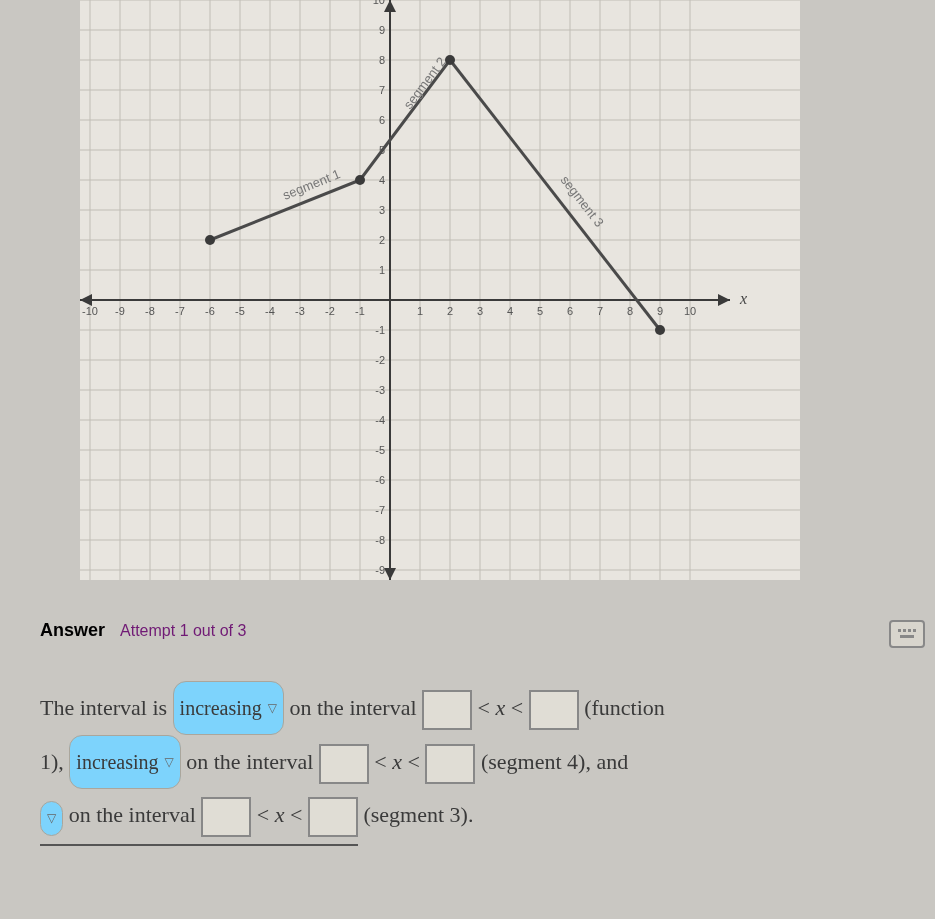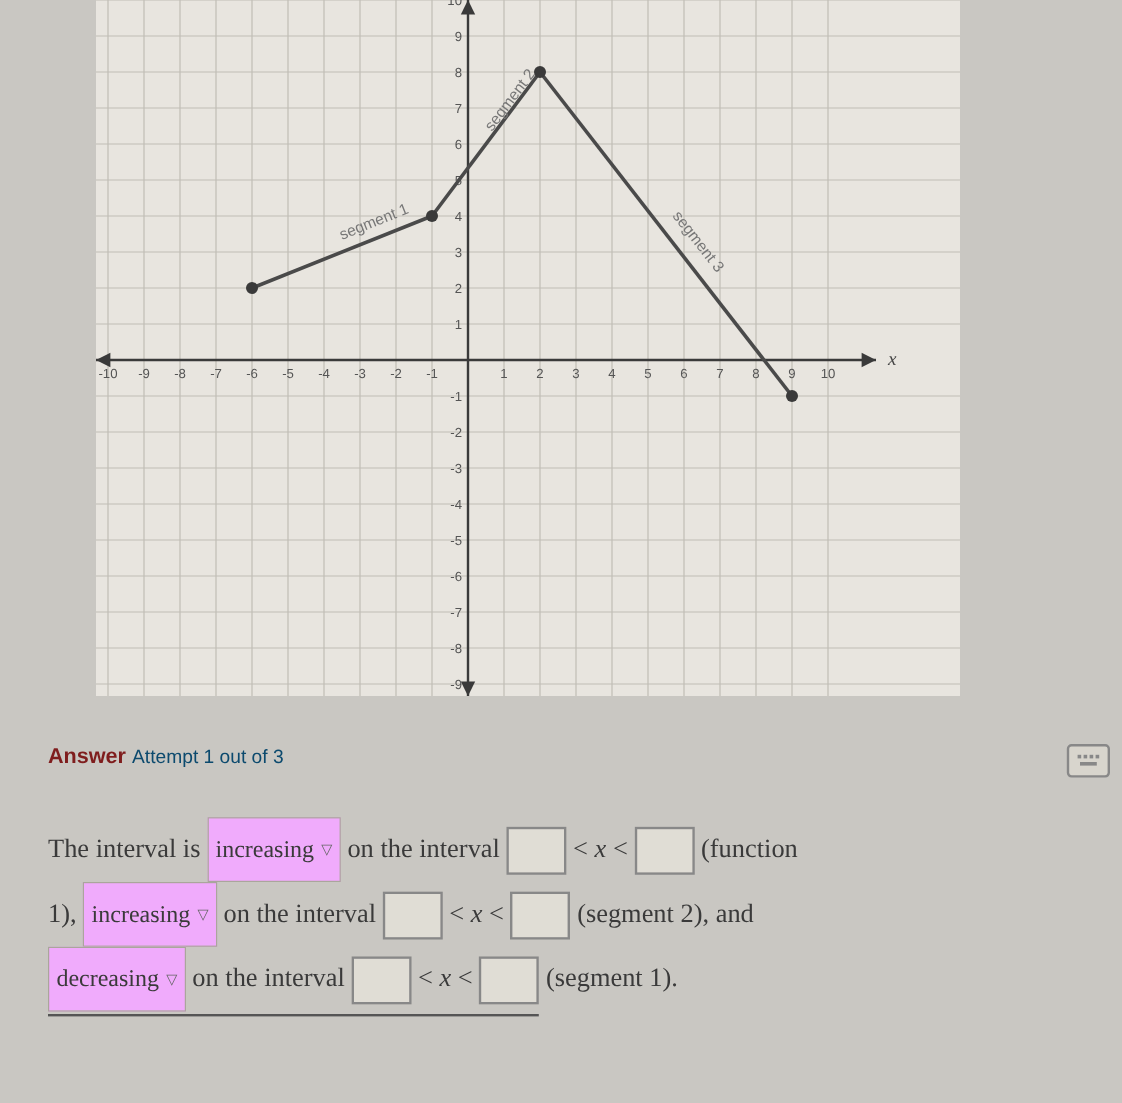--- a/index.html
+++ b/index.html
@@ -41,34 +41,34 @@
     position: absolute;
     top: 620px;
     left: 40px;
     right: 40px;
   }
   .answer-header {
     font-family: Arial, sans-serif;
     font-size: 18px;
     margin-bottom: 40px;
   }
-  .answer-header .bold { font-weight: bold; color:#7f1d1d; }
-  .answer-header .attempt { color:#0c4a6e; font-size:16px;}
+  .answer-header .bold { font-weight: bold; color:#000000; }
+  .answer-header .attempt { color:#701a75; margin-left:10px; font-size:16px;}
   .answer-text {
     font-size: 22px;
     color: #3a3a3a;
     line-height: 2.4;
   }
   .dropdown {
     display: inline-flex;
     align-items: center;
     padding: 2px 6px;
-    background: #f0abfc;
+    background: #7dd3fc;
     border: 1px solid #aaa69c;
-    border-radius: 0;
+    border-radius: 13px;
     font-size: 20px;
     cursor: pointer;
     gap: 6px;
   }
   .chev { font-size: 12px; color:#666;}
   .input-box {
     display: inline-block;
     width: 50px;
     height: 40px;
     border: 2px solid #888;
@@ -258,29 +258,28 @@
     <span class="dropdown">
       <span>increasing</span>
       <span class="chev">▽</span>
     </span>
     <span>on the interval</span>
     <span class="input-box"></span>
     <span>&lt;</span>
     <span class="math-var">x</span>
     <span>&lt;</span>
     <span class="input-box"></span>
-    <span>(segment 2), and</span>
+    <span>(segment 4), and</span>
     <br>
     <span class="underline-seg">
     <span class="dropdown">
-      <span>decreasing</span>
       <span class="chev">▽</span>
     </span>
     <span>on the interval</span>
     <span class="input-box"></span>
     <span>&lt;</span>
     <span class="math-var">x</span>
     <span>&lt;</span>
     <span class="input-box"></span>
     </span>
-    <span>(segment 1).</span>
+    <span>(segment 3).</span>
   </div>
 </div>
 
 </body></html>

